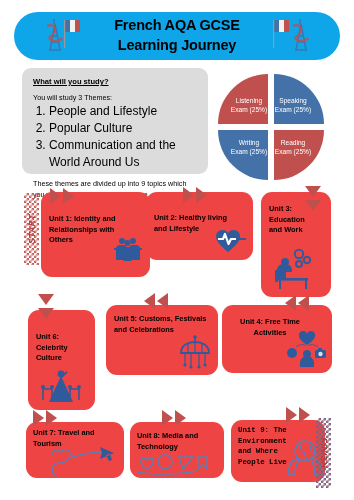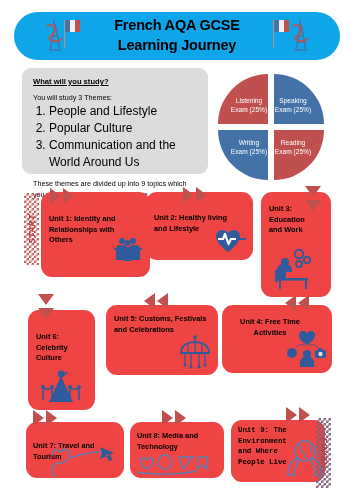--- a/index.html
+++ b/index.html
@@ -339,21 +339,21 @@
         </g>
       </svg>
     </div>
   </div>
 
   <div class="card" style="left:26px;top:422px;width:98px;height:56px;">
     <div class="arrows" style="left:7px;top:-12px;">
       <span class="ar ar-r"></span>
         <span class="ar ar-r"></span>
     </div>
-    <div class="card-title" style="left:7px;top:6px;width:72px;margin-top:13px;">Unit 7: Travel and Tourism</div>
+    <div class="card-title" style="left:7px;top:6px;width:72px;">Unit 7: Travel and Tourism</div>
     <div class="icon-slot" style="left:22px;top:24px;">
       <svg width="72" height="32" viewBox="0 0 72 32">
         <path d="M8 30 C1 26, 4 17, 12 17 C19 17, 22 11, 22 8 C22 3, 16 2, 13 6 C10 2, 4 4, 5 9" stroke="#5b7fb5" stroke-width="1.5" fill="none" stroke-linecap="round"></path>
         <path d="M22 12 C34 8, 44 6, 54 6" stroke="#5b7fb5" stroke-width="1.5" fill="none" stroke-dasharray="1 0"></path>
         <path d="M52 1 L66 7 L52 13 L54 7z M58 9 L61 15 L64 14 L62 8z" fill="#2f5b9c"></path>
       </svg>
     </div>
   </div>
 
   <div class="card" style="left:130px;top:422px;width:94px;height:56px;">

